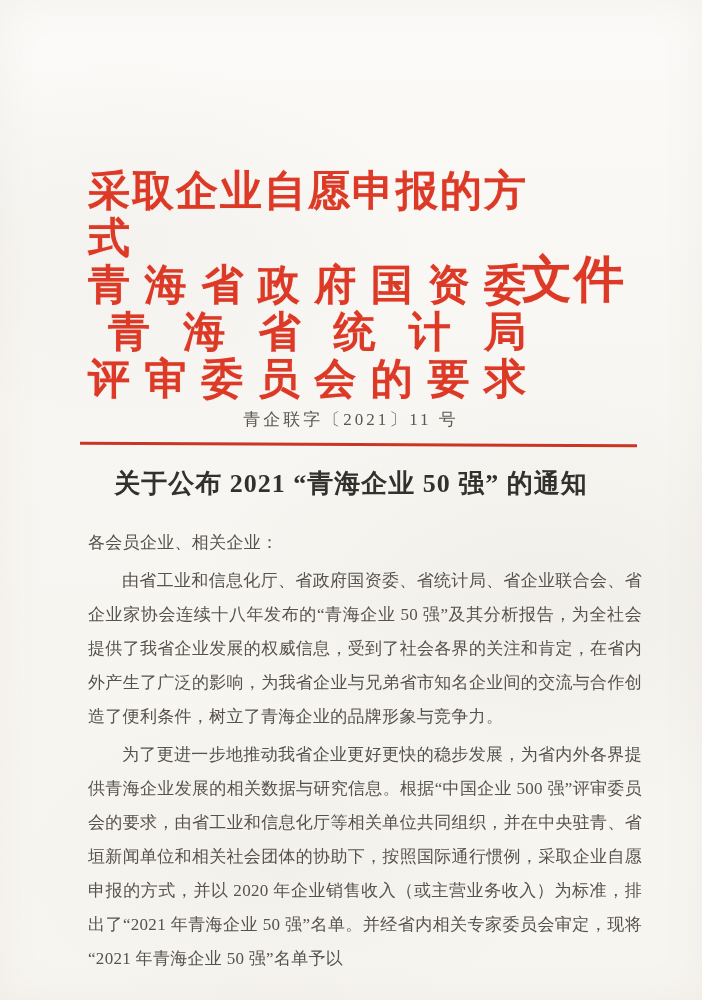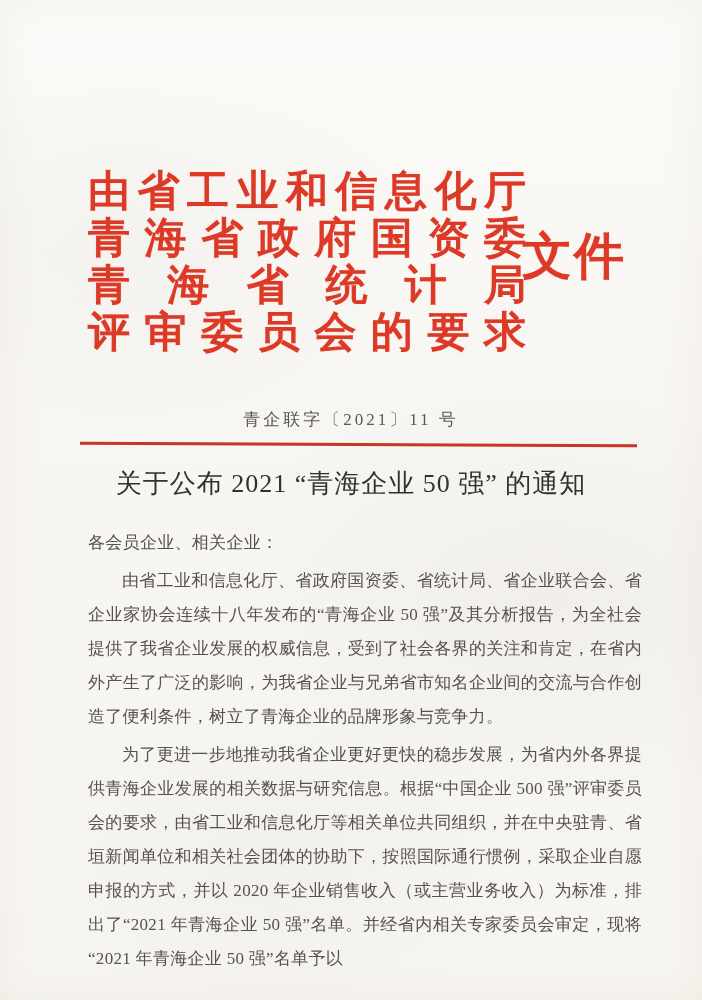--- a/index.html
+++ b/index.html
@@ -49,43 +49,43 @@
   
   .red-rule {
     position: absolute; top: 443px; left: 80px; width: 557px; height: 3px;
     transform: rotate(0.25deg);
   }
 
   
   .title {
     position: absolute; top: 466px; left: 0; width: 702px; margin: 0;
     text-align: center;
-    font-size: 26px; font-weight: normal; color: #33312d;
+    font-size: 26px; font-weight: bold; color: #33312d;
     letter-spacing: 1px;
   }
 
   
   .body-text {
     position: absolute; top: 526px; left: 88px; width: 554px;
     font-size: 17px; line-height: 34px; color: #56524c;
     text-align: justify; letter-spacing: 0.3px;
   }
   .body-text p { margin: 0; }
   .body-text p.para { text-indent: 2em; margin-top: 4px; }
 </style>
 </head>
 <body>
 
 <div class="page">
 
   <div class="letterhead">
     <div class="org-lines">
-      <div class="org-line" style="color: rgb(220, 58, 38);">由省工业和信息化厅</div>
+      <div class="org-line" style="color: rgb(220, 58, 38);">采取企业自愿申报的方式</div>
       <div class="org-line" style="color: rgb(220, 58, 38);">青海省政府国资委</div>
-      <div class="org-line" style="color: rgb(220, 58, 38);">青海省统计局</div>
+      <div class="org-line" style="color: rgb(220, 58, 38); margin-left: 20px;">青海省统计局</div>
       <div class="org-line" style="color: rgb(220, 58, 38);">评审委员会的要求</div>
     </div>
     <div class="doc-label" style="color: rgb(220, 58, 38);">文件</div>
   </div>
 
   <div class="doc-number">青企联字〔2021〕11 号</div>
 
   <div class="red-rule" style="background: rgb(203, 53, 36);"></div>
 
   <h1 class="title">关于公布 2021 “青海企业 50 强” 的通知</h1>

